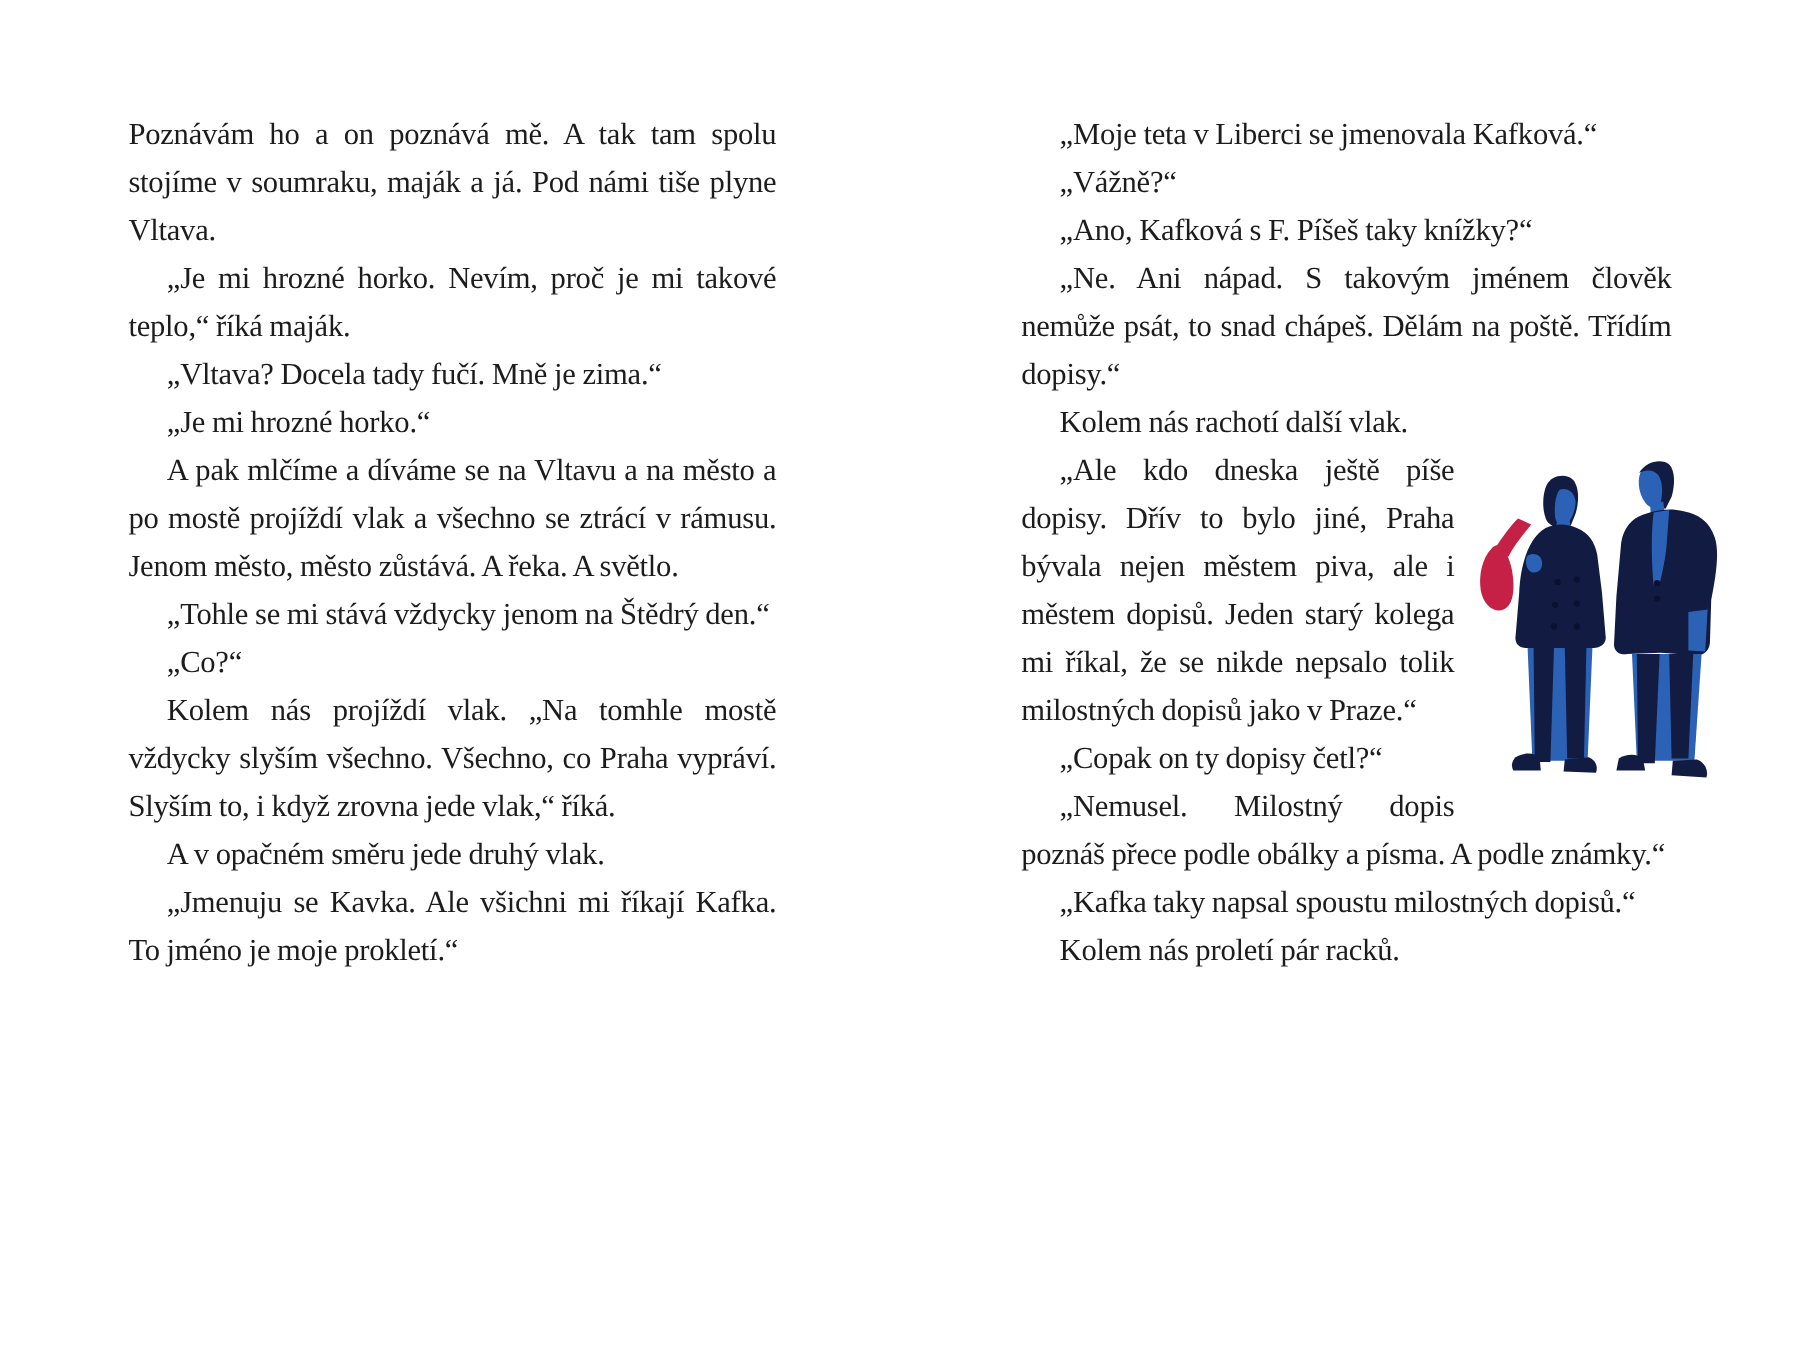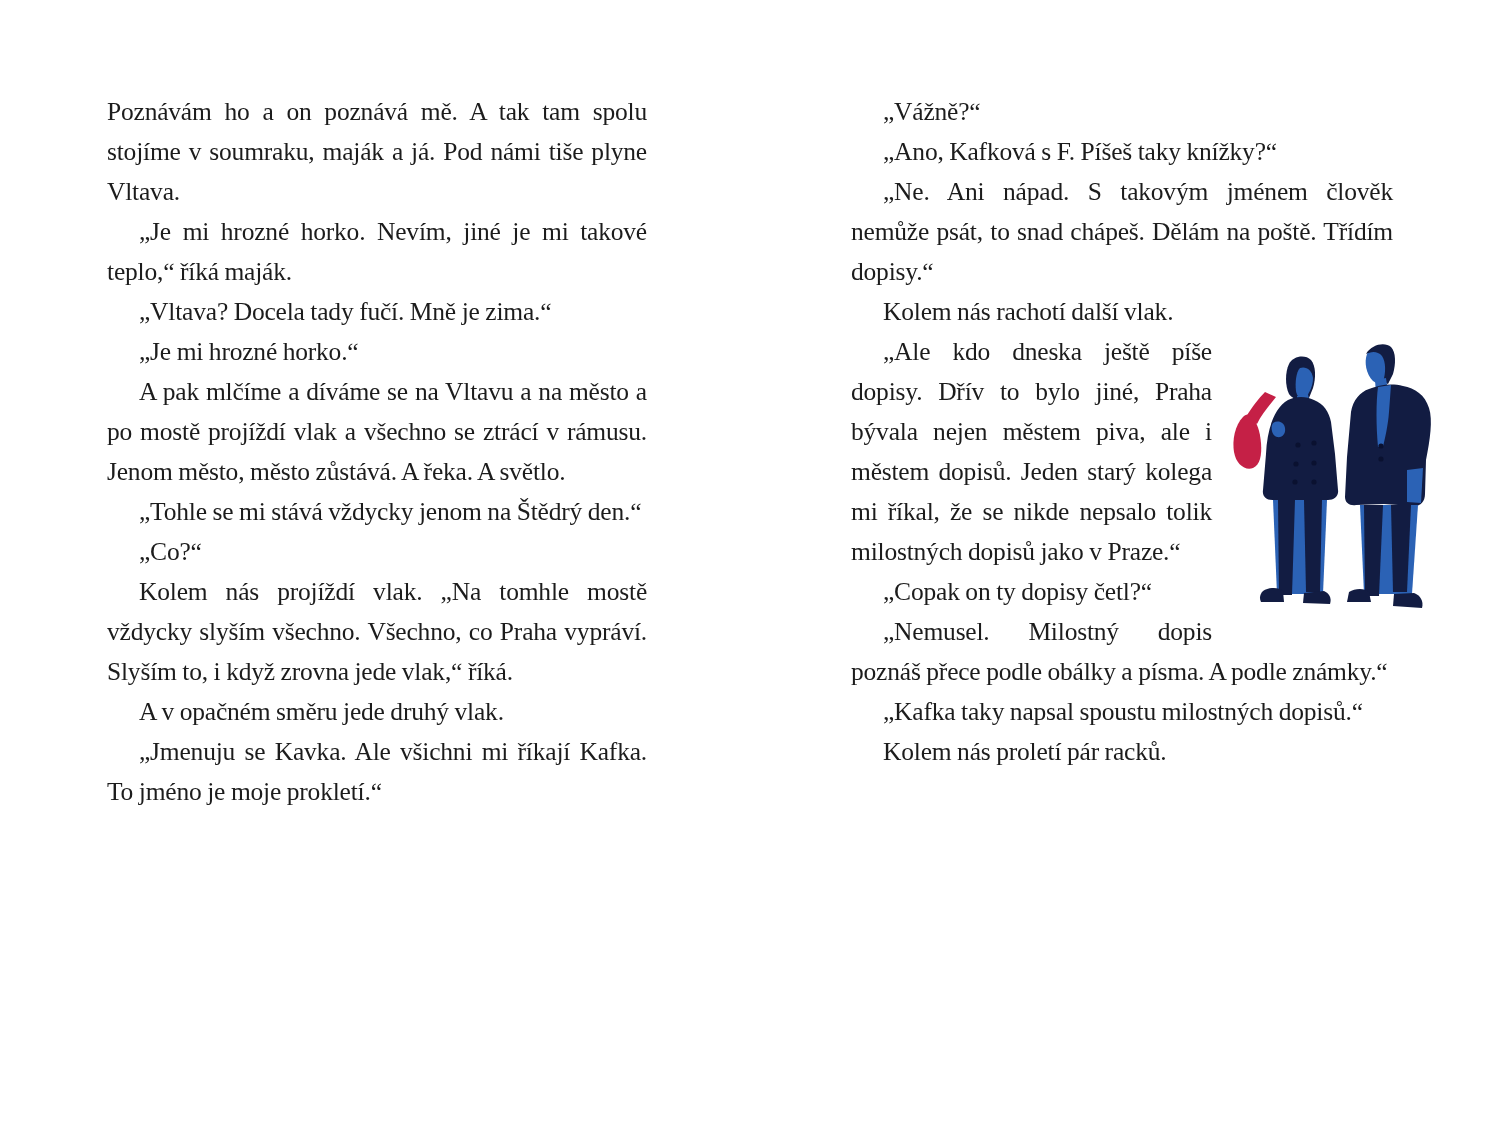--- a/index.html
+++ b/index.html
@@ -60,35 +60,36 @@
   .btn{fill:var(--illustration-dark);}
 </style>
 </head>
 <body>
 
 <div class="spread">
 
   <section class="page page-left">
     <div>
       <p class="para no-indent">Poznávám ho a on poznává mě. A tak tam spolu stojíme v soumraku, maják a já. Pod námi tiše plyne Vltava.</p>
-      <p class="para">„Je mi hrozné horko. Nevím, jiné je mi takové teplo,“ říká maják.</p>
+      <p class="para">„Je mi hrozné horko. Nevím, proč je mi takové teplo,“ říká maják.</p>
       <p class="para">„Vltava? Docela tady fučí. Mně je zima.“</p>
       <p class="para">„Je mi hrozné horko.“</p>
       <p class="para">A pak mlčíme a díváme se na Vltavu a na město a po mostě projíždí vlak a všechno se ztrácí v rámusu. Jenom město, město zůstává. A řeka. A světlo.</p>
       <p class="para">„Tohle se mi stává vždycky jenom na Štědrý den.“</p>
       <p class="para">„Co?“</p>
       <p class="para">Kolem nás projíždí vlak. „Na tomhle mostě vždycky slyším všechno. Všechno, co Praha vypráví. Slyším to, i když zrovna jede vlak,“ říká.</p>
       <p class="para">A v opačném směru jede druhý vlak.</p>
       <p class="para">„Jmenuju se Kavka. Ale všichni mi říkají Kafka. To jméno je moje prokletí.“</p>
     </div>
     <div class="page-number">22</div>
   </section>
 
   <section class="page page-right">
     <div>
+      <p class="para">„Moje teta v Liberci se jmenovala Kafková.“</p>
       <p class="para">„Vážně?“</p>
       <p class="para">„Ano, Kafková s F. Píšeš taky knížky?“</p>
       <p class="para">„Ne. Ani nápad. S takovým jménem člověk nemůže psát, to snad chápeš. Dělám na poště. Třídím dopisy.“</p>
       <p class="para">Kolem nás rachotí další vlak.</p>
       <p class="para">
         <span class="ill-float">
           <svg viewBox="0 0 205 272" xmlns="http://www.w3.org/2000/svg">
             <g>
               <path class="red" d="M33,50 L44,55 C37,64 29,73 25,82 L14,75 C20,65 27,56 33,50 Z"></path>
               <path class="red" d="M11,75 C3,83 0,98 2,110 C4,122 13,129 21,126 C28,123 30,113 29,101 C28,89 25,80 19,74 C16,71 13,73 11,75 Z"></path>

